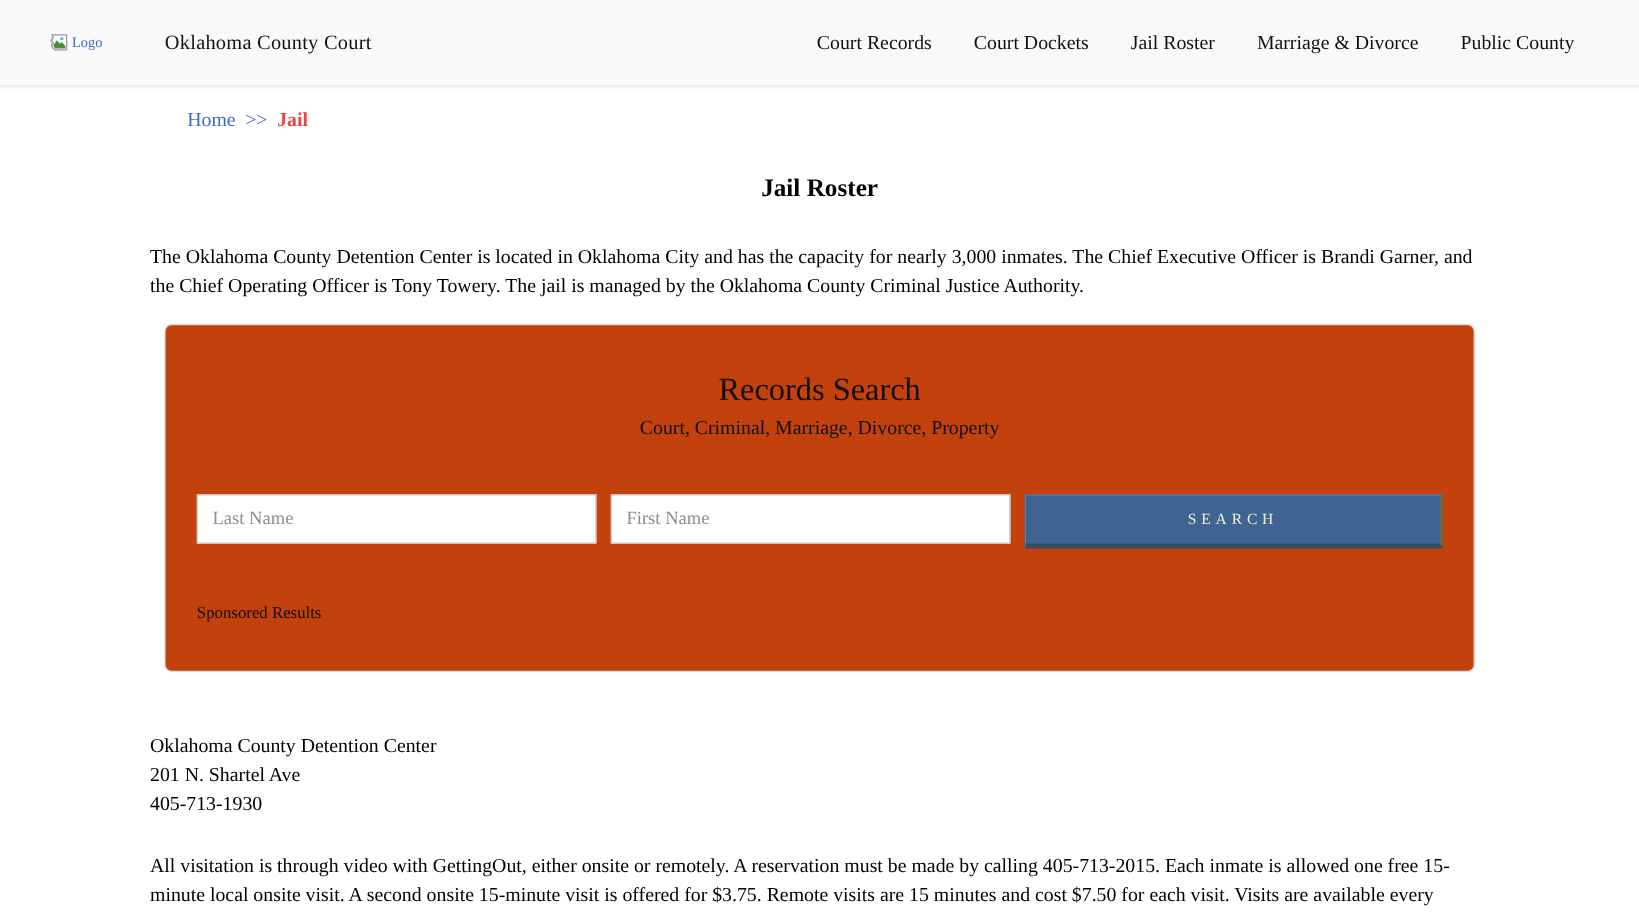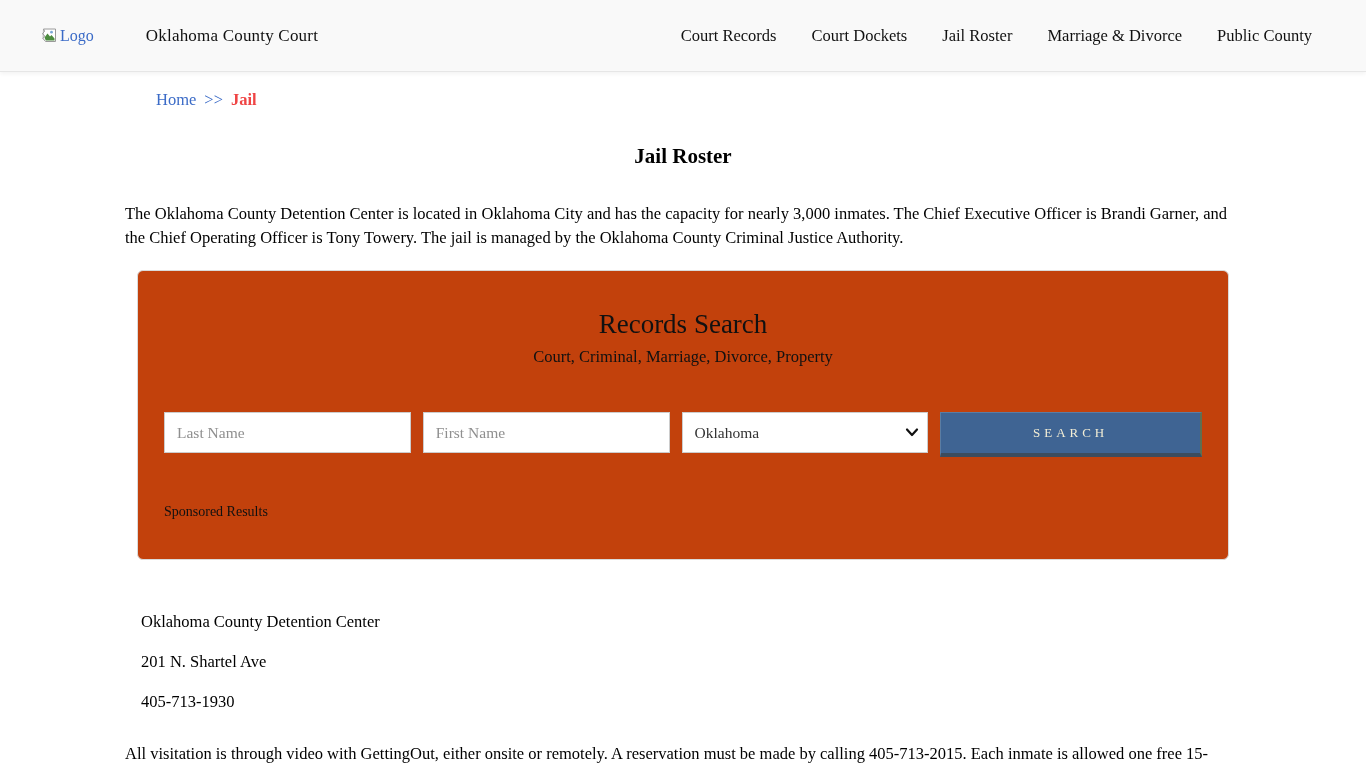--- a/index.html
+++ b/index.html
@@ -18,21 +18,21 @@
     border-bottom: 1px solid #e6e6e6;
     box-shadow: 0 2px 4px rgba(0,0,0,0.05);
     display: flex;
     align-items: center;
     justify-content: space-between;
     padding: 0 54px 0 40px;
   }
   .brand { display: flex; align-items: center; }
   .logo-link {
     display: inline-flex; align-items: center; gap: 3px;
-    color: #3b6bc7; font-size: 16px; text-decoration: none;
+    color: #3b6bc7; font-size: 12px; text-decoration: none;
   }
   .logo-broken-icon { display: inline-block; width: 17px; height: 15px; }
   .site-title {
     margin-left: 52px;
     font-size: 17px;
     color: #101010;
     letter-spacing: 0.2px;
   }
   .main-nav { display: flex; gap: 35px; }
   .main-nav a {
@@ -138,21 +138,21 @@
     margin-top: 47px;
     font-size: 14px;
     color: #111;
   }
   
   .facility {
     margin: 50px 0 0 0;
     font-size: 16.5px;
     line-height: 24px;
   }
-  .facility div { margin: 16px; }
+  .facility div { margin: 0; }
   
   .visitation {
     margin: 28px 0 0 0;
     font-size: 16.5px;
     line-height: 24px;
   }
 </style>
 </head>
 <body>
 
@@ -194,30 +194,20 @@
     <h2 class="search-title">Records Search</h2>
     <div class="search-subtitle">Court, Criminal, Marriage, Divorce, Property</div>
 
     <div class="search-form">
       <div class="field">
         <input class="text-input" type="text" placeholder="Last Name" style="">
       </div>
       <div class="field">
         <input class="text-input" type="text" placeholder="First Name" style="">
       </div>
-      <div class="field">
-        <select class="state-select">
-          <option>Oklahoma</option>
-        </select>
-        <span class="select-chevron">
-          <svg width="14" height="14" viewBox="0 0 14 14">
-            <polyline points="2,4.5 7,10 12,4.5" fill="none" stroke="#111" stroke-width="2.2" stroke-linecap="round" stroke-linejoin="round"></polyline>
-          </svg>
-        </span>
-      </div>
       <button class="search-button">SEARCH</button>
     </div>
 
     <div class="sponsored">Sponsored Results</div>
   </section>
 
   <div class="facility">
     <div>Oklahoma County Detention Center</div>
     <div>201 N. Shartel Ave</div>
     <div>405-713-1930</div>

